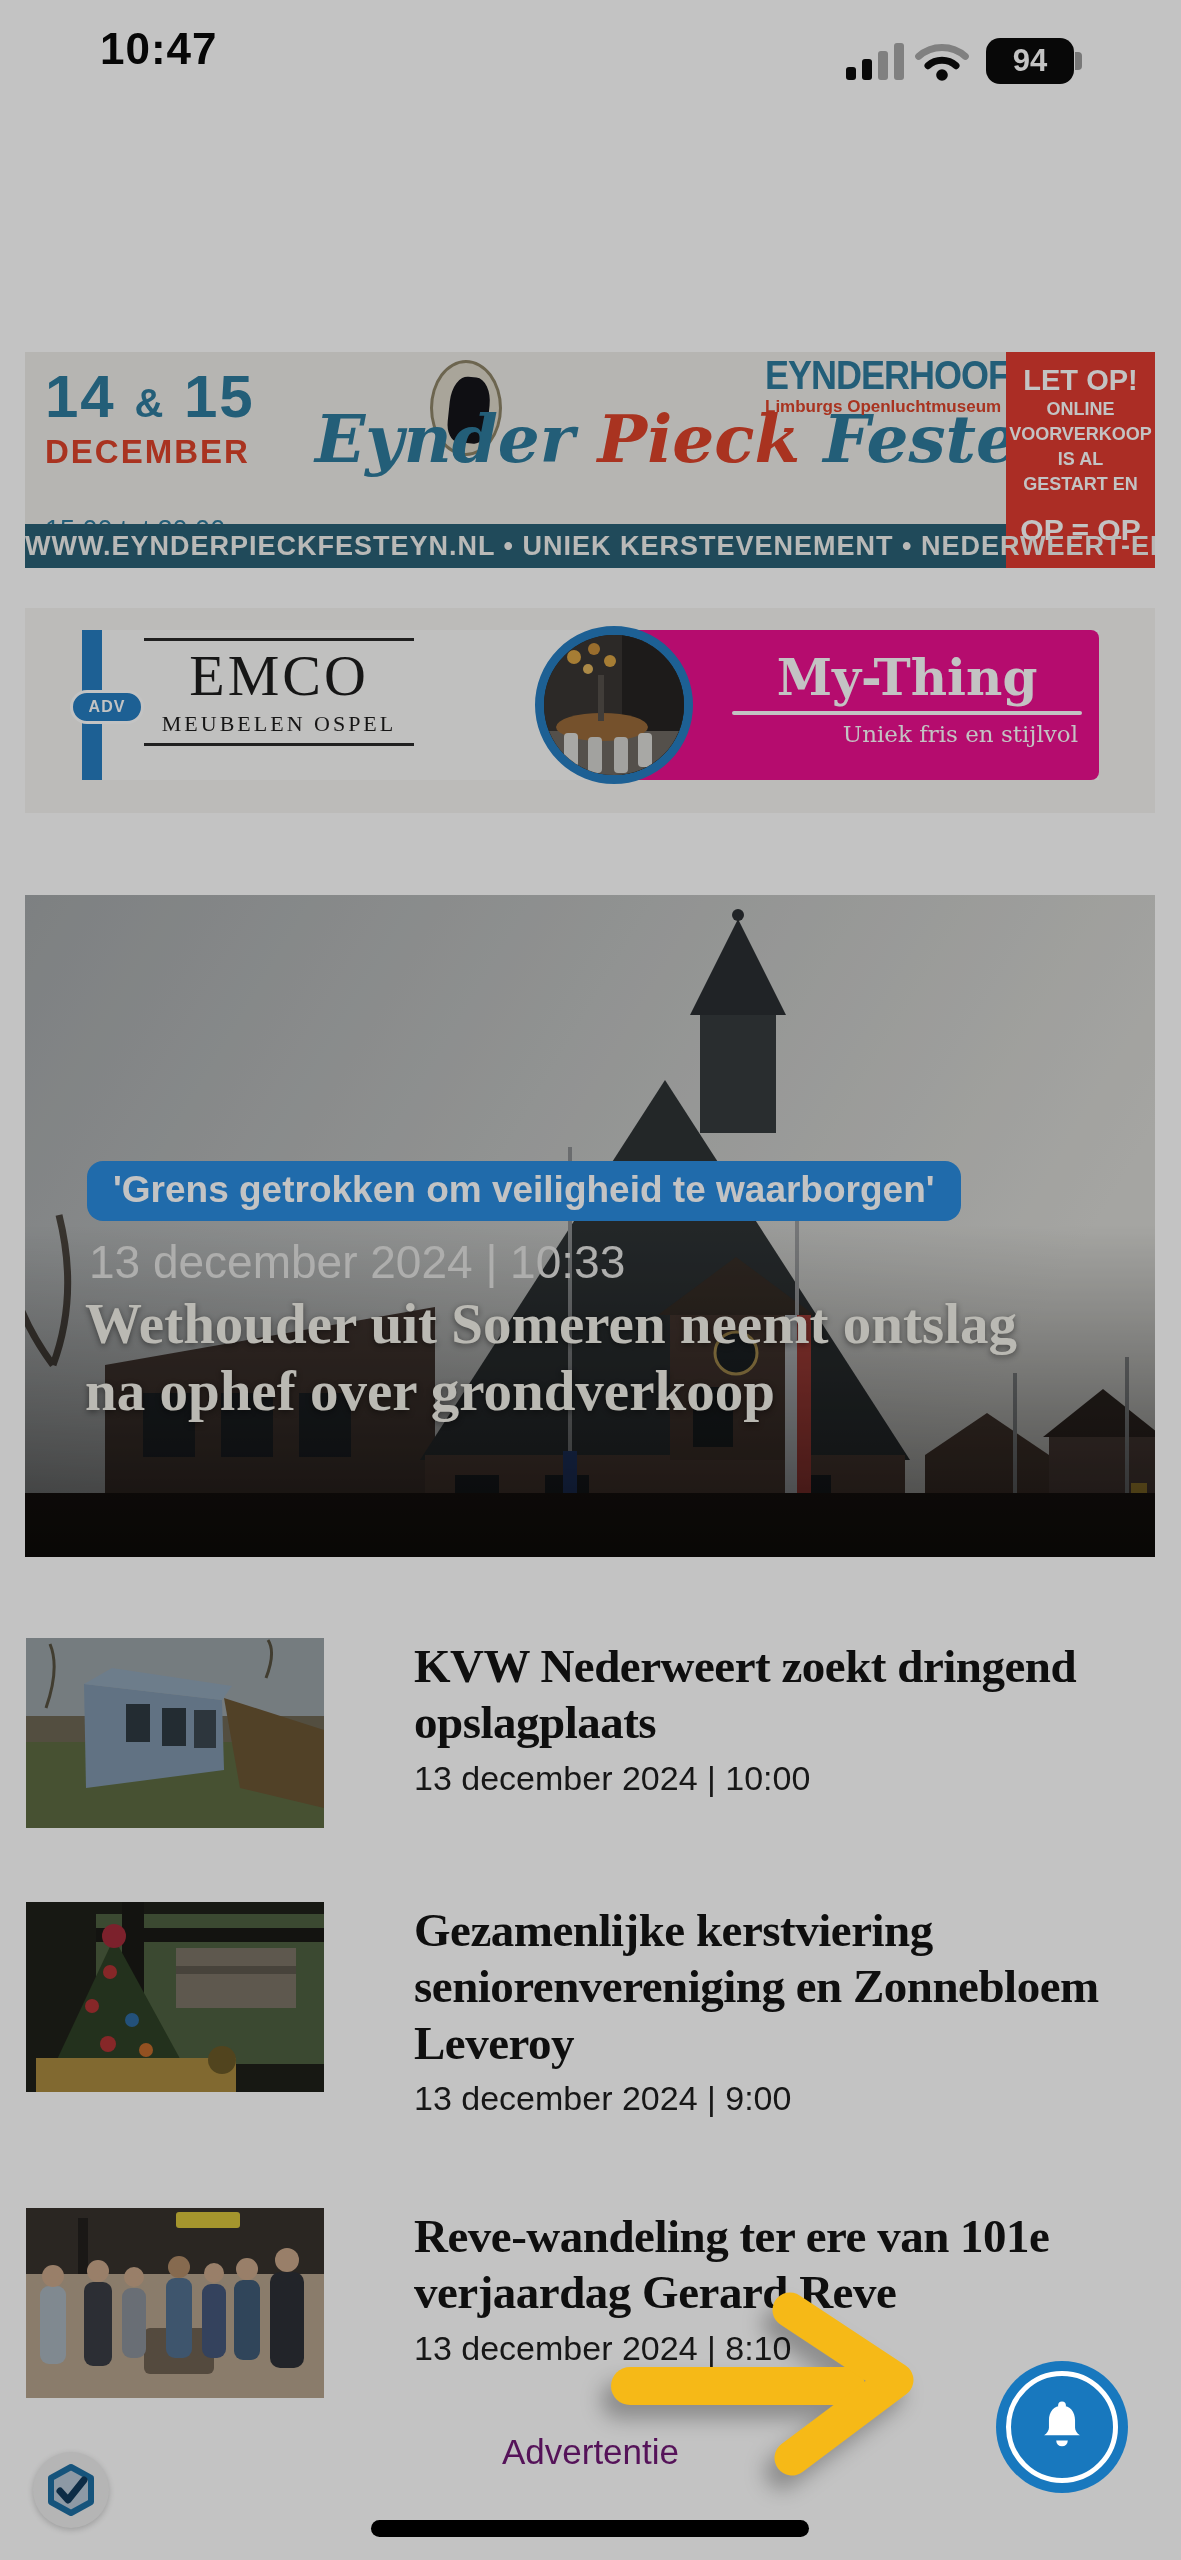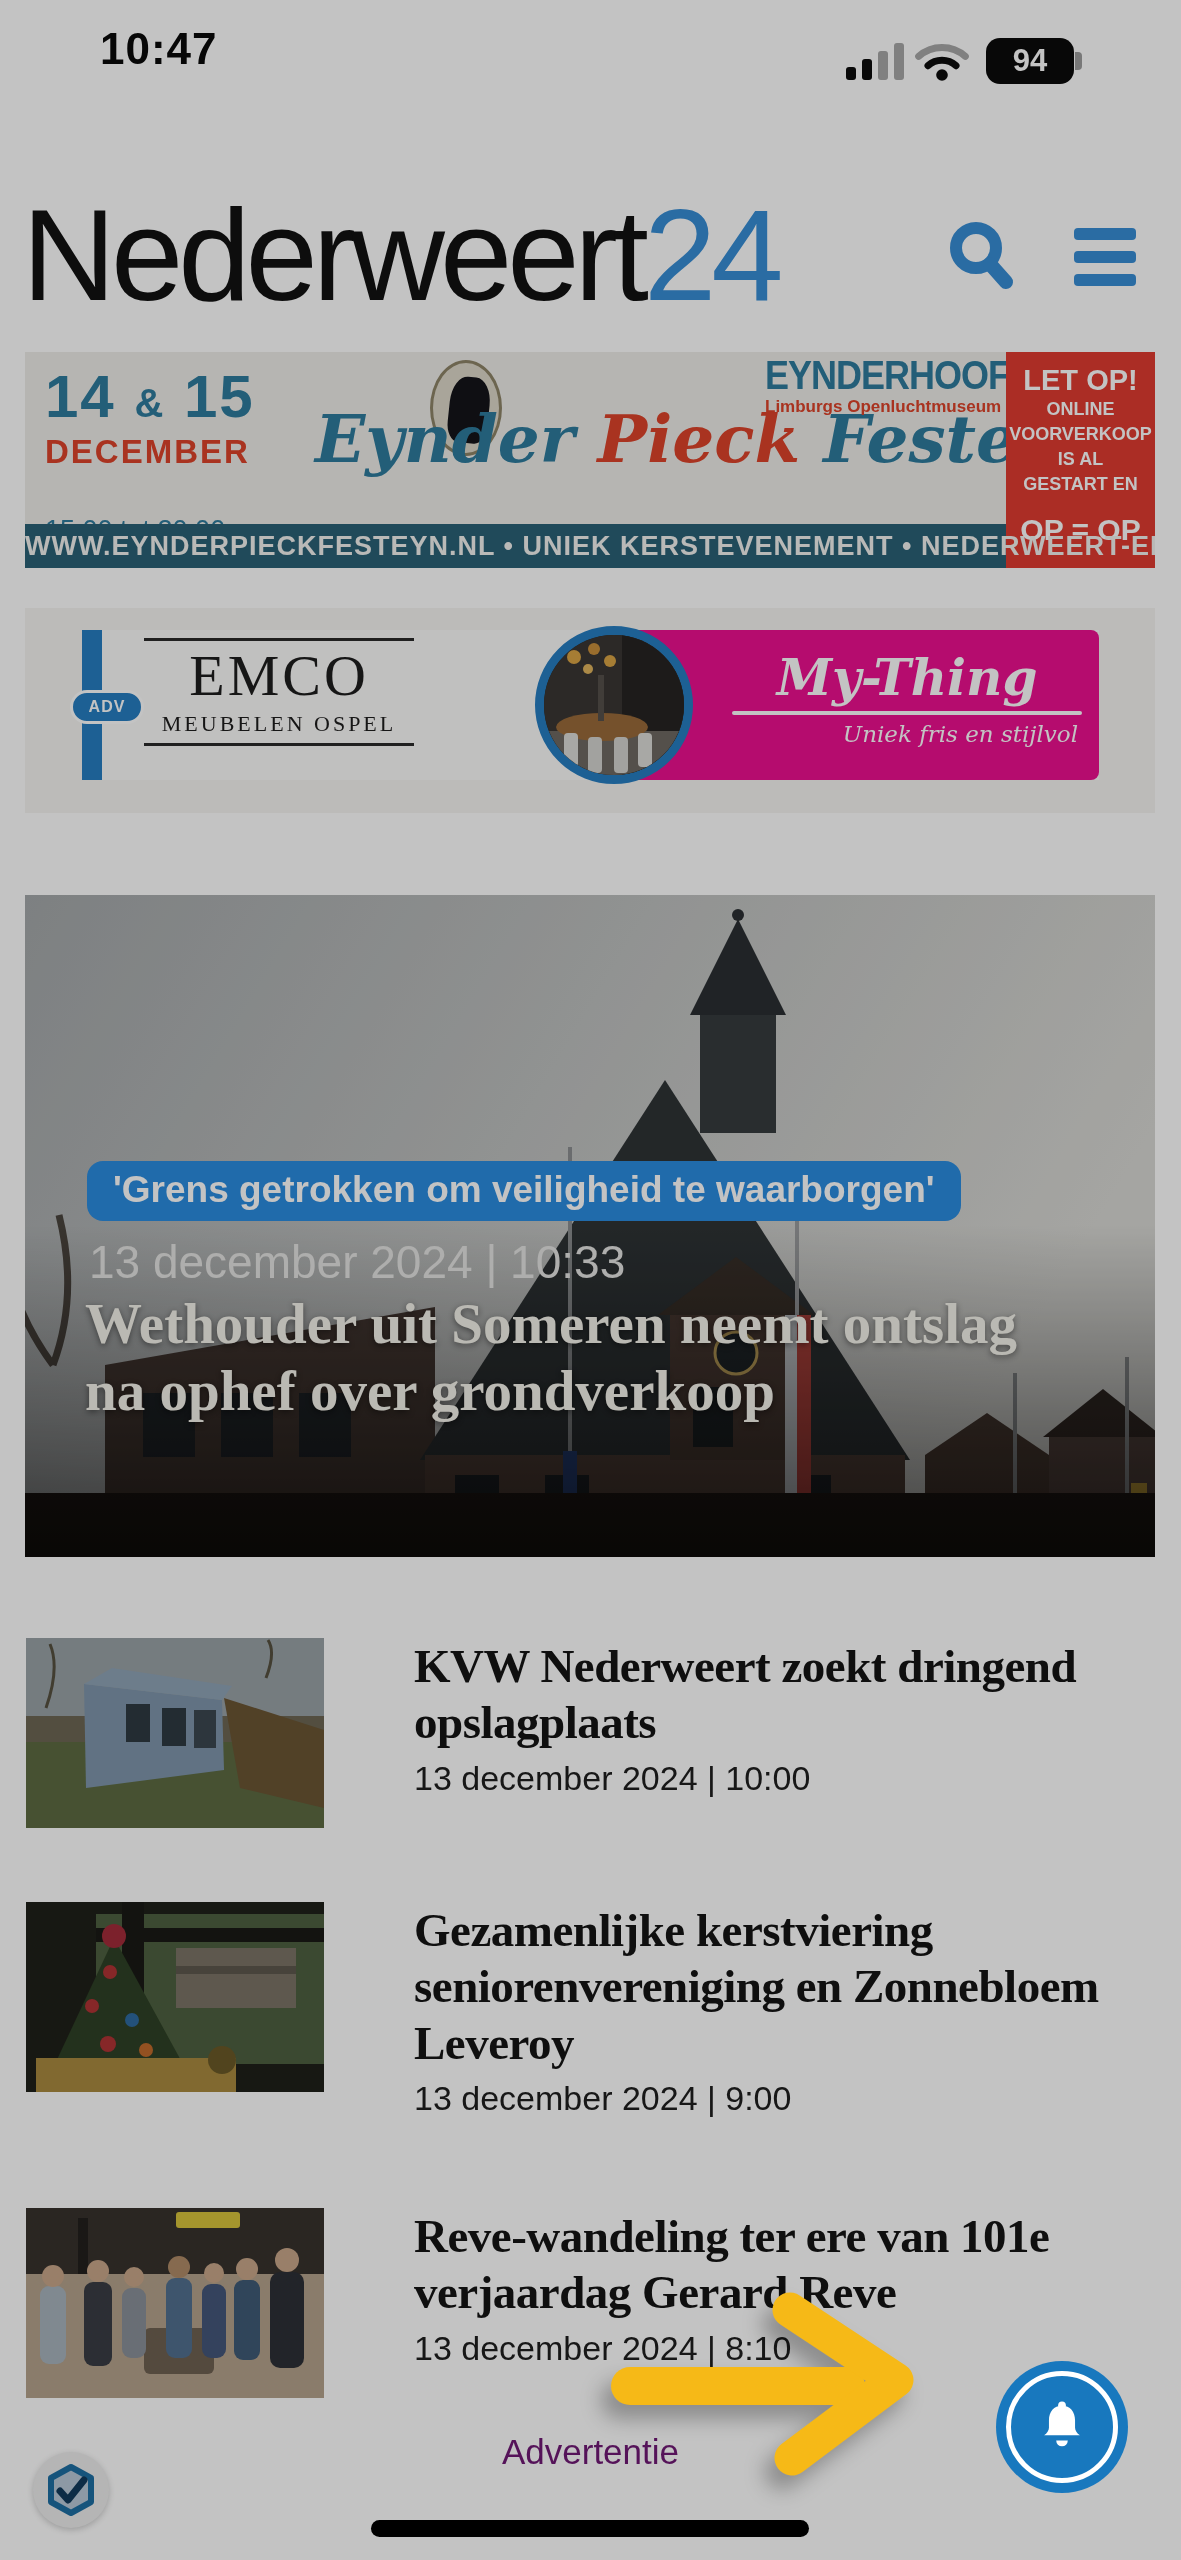--- a/index.html
+++ b/index.html
@@ -54,21 +54,21 @@
   .adwrap { position:absolute; left:25px; top:608px; width:1130px; height:205px; background:#f6f5f2; }
   .banner2 { position:absolute; left:57px; top:22px; width:1017px; height:150px; background:#fcfbfa; }
   .b2-bluebar { position:absolute; left:0; top:0; width:20px; height:150px; background:var(--emco-blue,#267ec2); }
   .b2-adv { position:absolute; left:-12px; top:60px; width:74px; height:34px; background:var(--emco-blue,#267ec2); border:3px solid #fff; border-radius:18px; color:#fff; font-size:16px; font-weight:700; text-align:center; line-height:28px; letter-spacing:1px; }
   .b2-emco { position:absolute; left:62px; top:8px; width:270px; text-align:center; font-family:"Liberation Serif", serif; color:#1e1e1e; }
   .b2-emco .rule { height:3px; background:#2a2a2a; }
   .b2-emco .brand { font-size:58px; letter-spacing:3px; line-height:62px; margin-top:4px; }
   .b2-emco .sub { font-size:22px; letter-spacing:3px; margin:4px 0 6px; }
   .b2-pink { position:absolute; left:510px; top:0; width:507px; height:150px; background:var(--pink,#ed1090); border-radius:8px; }
   .b2-circle { position:absolute; left:453px; top:-4px; width:158px; height:158px; border-radius:50%; border:9px solid var(--emco-blue,#2196d4); overflow:hidden; background:#2b2b2b; }
-  .b2-mything { position:absolute; left:640px; top:18px; width:370px; text-align:center; color:#fff; font-family:"DejaVu Serif", serif; font-style:italic; }
+  .b2-mything { position:absolute; left:640px; top:18px; width:370px; text-align:center; color:#fff; font-family:"DejaVu Serif", serif; }
   .b2-mything .mt-name { font-size:50px; font-weight:700; }
   .b2-mything .mt-rule { height:4px; background:#fff; margin:4px 10px 6px; border-radius:2px; }
   .b2-mything .mt-tag { font-size:23px; text-align:right; padding-right:14px; }
 
   
   .hero { position:absolute; left:25px; top:895px; width:1130px; height:662px; overflow:hidden; background:#777; }
   .hero svg.bg { position:absolute; inset:0; }
   .hero-tag { position:absolute; left:62px; top:266px; background:var(--tag-blue,#2a8ce0); color:#fff; font-size:37px; font-weight:700; padding:8px 26px 10px; border-radius:16px; white-space:nowrap; }
   .hero-date { position:absolute; left:64px; top:340px; color:#e4e4e2; font-size:46px; }
   .hero-title { position:absolute; left:60px; top:396px; width:1000px; font-family:"Liberation Serif", serif; font-size:57px; font-weight:700; color:#f4f2ea; line-height:1.17; text-shadow:0 2px 6px rgba(0,0,0,.45); }
@@ -112,34 +112,20 @@
         <path d="M12 22 A18 18 0 0 1 36 22" stroke="#0d0d0d" stroke-width="6" stroke-linecap="round"></path>
         <circle cx="24" cy="30" r="5" fill="#0d0d0d"></circle>
       </svg>
     </div>
     <div class="battery">
       <div class="batt-body">94</div>
       <div class="batt-nub"></div>
     </div>
   </div>
 
-  <div class="header">
-    <div class="logo"><span>Nederweert</span><span class="accent">24</span></div>
-    <div class="search-btn">
-      <svg width="76" height="76" viewBox="0 0 76 76" fill="none">
-        <circle cx="32" cy="30" r="20" stroke="var(--brand-blue,#388ed6)" stroke-width="12"></circle>
-        <line x1="46" y1="46" x2="62" y2="64" stroke="var(--brand-blue,#388ed6)" stroke-width="14" stroke-linecap="round"></line>
-      </svg>
-    </div>
-    <div class="menu-btn">
-        <i></i>
-        <i></i>
-        <i></i>
-      </div>
-  </div>
 
   <div class="banner1">
     <div class="b1-left">
       <div class="b1-dates"><span>14</span> <span class="amp">&amp;</span> <span>15</span></div>
       <div class="b1-month">DECEMBER</div>
       <div class="b1-hours">15.00 tot 20.00 uur</div>
     </div>
     <div class="b1-oval">
         <div class="sil"></div>
       </div>

